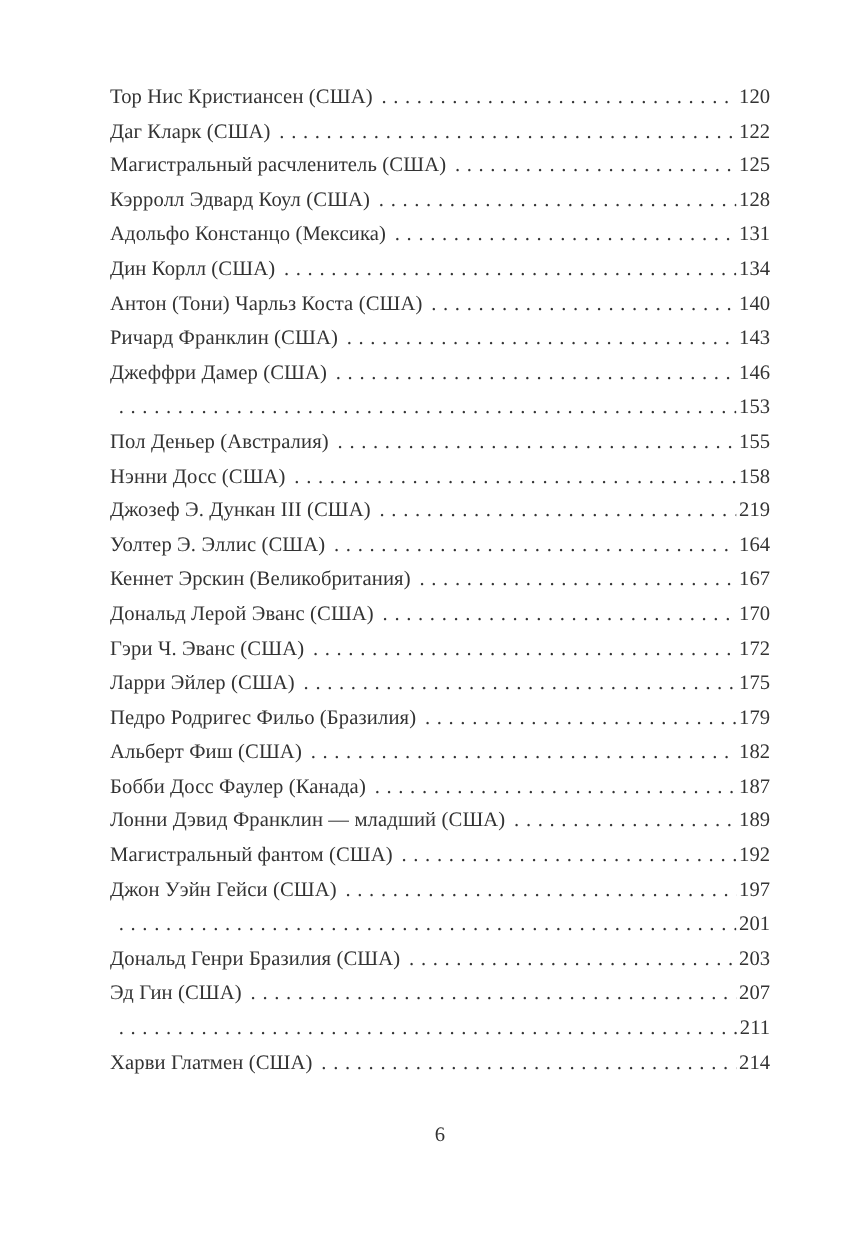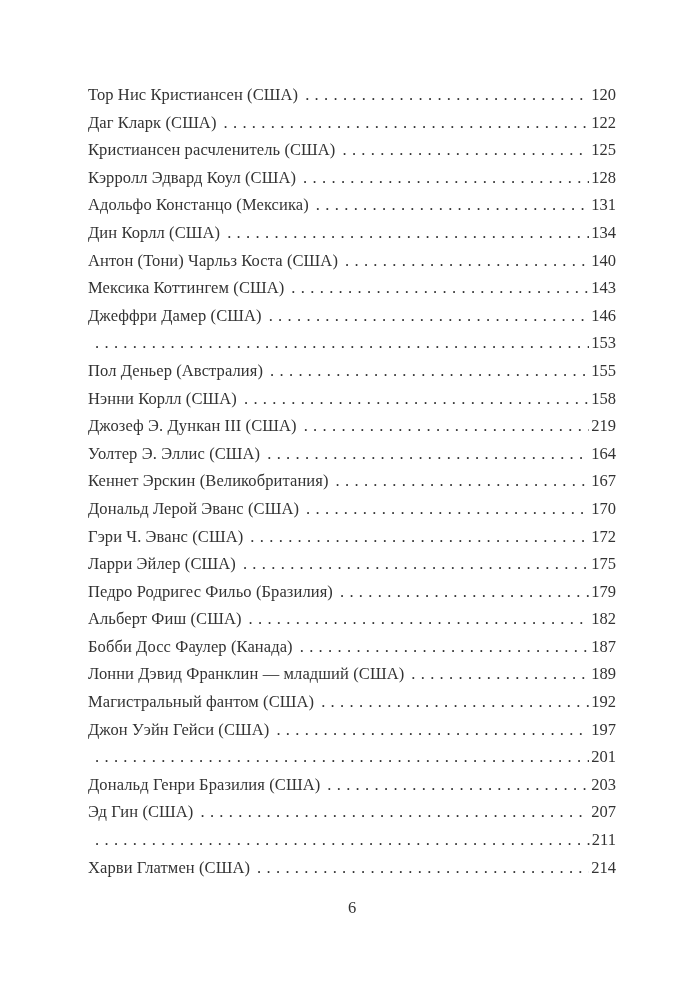--- a/index.html
+++ b/index.html
@@ -15,21 +15,20 @@
     font-family: "Liberation Serif", "DejaVu Serif", serif;
     color: #333333;
     overflow: hidden;
     box-sizing: border-box;
   }
   .toc {
     position: absolute;
     top: 63px;
     left: 88px;
     right: 66px;
-    margin-top: 18px;
   }
   .row {
     display: flex;
     align-items: baseline;
     height: 27.6px;
     line-height: 27.6px;
     font-size: 16.5px;
     white-space: nowrap;
   }
   .title {
@@ -74,21 +73,21 @@
         <span class="num">120</span>
       </div>
 
       <div class="row">
         <span class="title">Даг Кларк (США)</span>
         <span class="dots" aria-hidden="true"></span>
         <span class="num">122</span>
       </div>
 
       <div class="row">
-        <span class="title">Кристиансен расчленитель (США)</span>
+        <span class="title">Магистральный расчленитель (США)</span>
         <span class="dots" aria-hidden="true"></span>
         <span class="num">125</span>
       </div>
 
       <div class="row">
         <span class="title">Кэрролл Эдвард Коул (США)</span>
         <span class="dots" aria-hidden="true"></span>
         <span class="num">128</span>
       </div>
 
@@ -104,21 +103,21 @@
         <span class="num">134</span>
       </div>
 
       <div class="row">
         <span class="title">Антон (Тони) Чарльз Коста (США)</span>
         <span class="dots" aria-hidden="true"></span>
         <span class="num">140</span>
       </div>
 
       <div class="row">
-        <span class="title">Мексика Коттингем (США)</span>
+        <span class="title">Ричард Франклин (США)</span>
         <span class="dots" aria-hidden="true"></span>
         <span class="num">143</span>
       </div>
 
       <div class="row">
         <span class="title">Джеффри Дамер (США)</span>
         <span class="dots" aria-hidden="true"></span>
         <span class="num">146</span>
       </div>
 
@@ -127,21 +126,21 @@
         <span class="num">153</span>
       </div>
 
       <div class="row">
         <span class="title">Пол Деньер (Австралия)</span>
         <span class="dots" aria-hidden="true"></span>
         <span class="num">155</span>
       </div>
 
       <div class="row">
-        <span class="title">Нэнни Корлл (США)</span>
+        <span class="title">Нэнни Досс (США)</span>
         <span class="dots" aria-hidden="true"></span>
         <span class="num">158</span>
       </div>
 
       <div class="row">
         <span class="title">Джозеф Э. Дункан III (США)</span>
         <span class="dots" aria-hidden="true"></span>
         <span class="num">219</span>
       </div>
 

